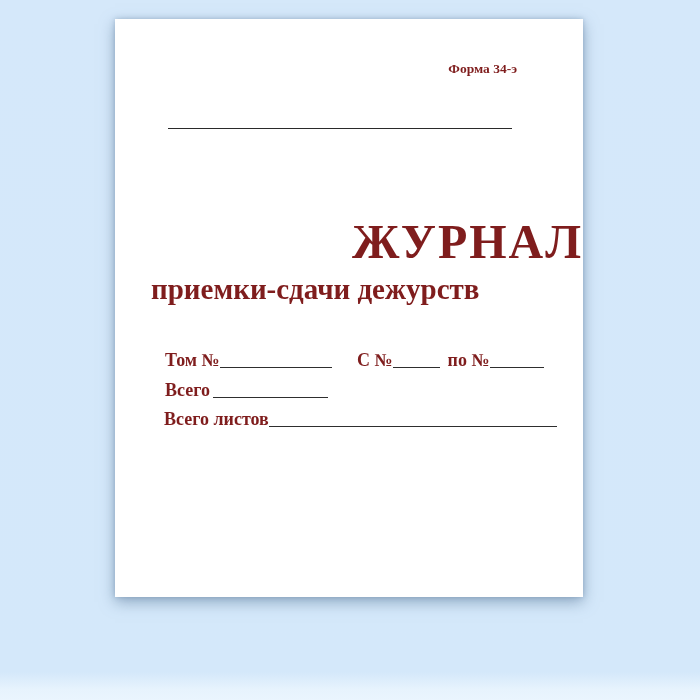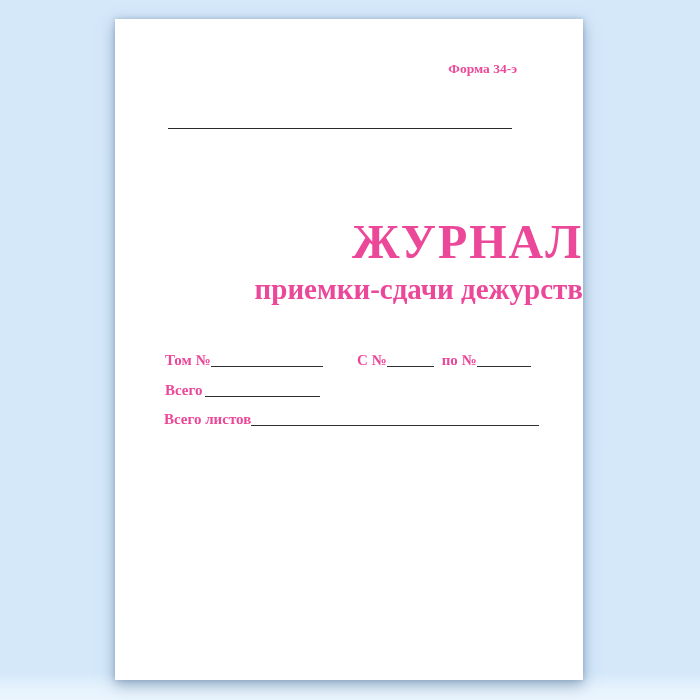--- a/index.html
+++ b/index.html
@@ -12,24 +12,24 @@
     position: relative;
     overflow: hidden;
     font-family: "Liberation Serif", "DejaVu Serif", serif;
     background: linear-gradient(180deg, #d5e8fa 0%, #d4e8fa 96%, #e7f3fd 98.5%, #eaf5fe 100%);
   }
   .page {
     position: absolute;
     left: 115px;
     top: 19px;
     width: 468px;
-    height: 661px;
+    height: 578px;
     background: #ffffff;
     box-shadow: 0 5px 14px rgba(96, 126, 158, 0.60), 0 0 5px rgba(96, 126, 158, 0.38);
-    color: #ec4899;
+    color: #7f1d1d;
   }
   .forma {
     position: absolute;
     top: 42px;
     right: 66px;
     font-size: 13.5px;
     font-weight: bold;
     white-space: nowrap;
   }
   .org-line {
@@ -59,32 +59,33 @@
     font-weight: bold;
     letter-spacing: 2px;
     line-height: 1.1;
     white-space: nowrap;
   }
   .subtitle {
     position: absolute;
     top: 255px;
     left: 0;
     width: 100%;
-    text-align: right;
+    text-align: left;
     font-size: 29px;
     font-weight: bold;
     line-height: 1.1;
     white-space: nowrap;
+    padding-left: 36px;
   }
   .row {
     position: absolute;
     left: 0;
     width: 100%;
     height: 20px;
-    font-size: 15px;
+    font-size: 18px;
     font-weight: bold;
     line-height: 20px;
     white-space: nowrap;
   }
   .row-1 { top: 331px; }
   .row-2 { top: 361px; }
   .row-3 { top: 390px; text-align: right; }
   .left-part {
     position: absolute;
     left: 50px;

